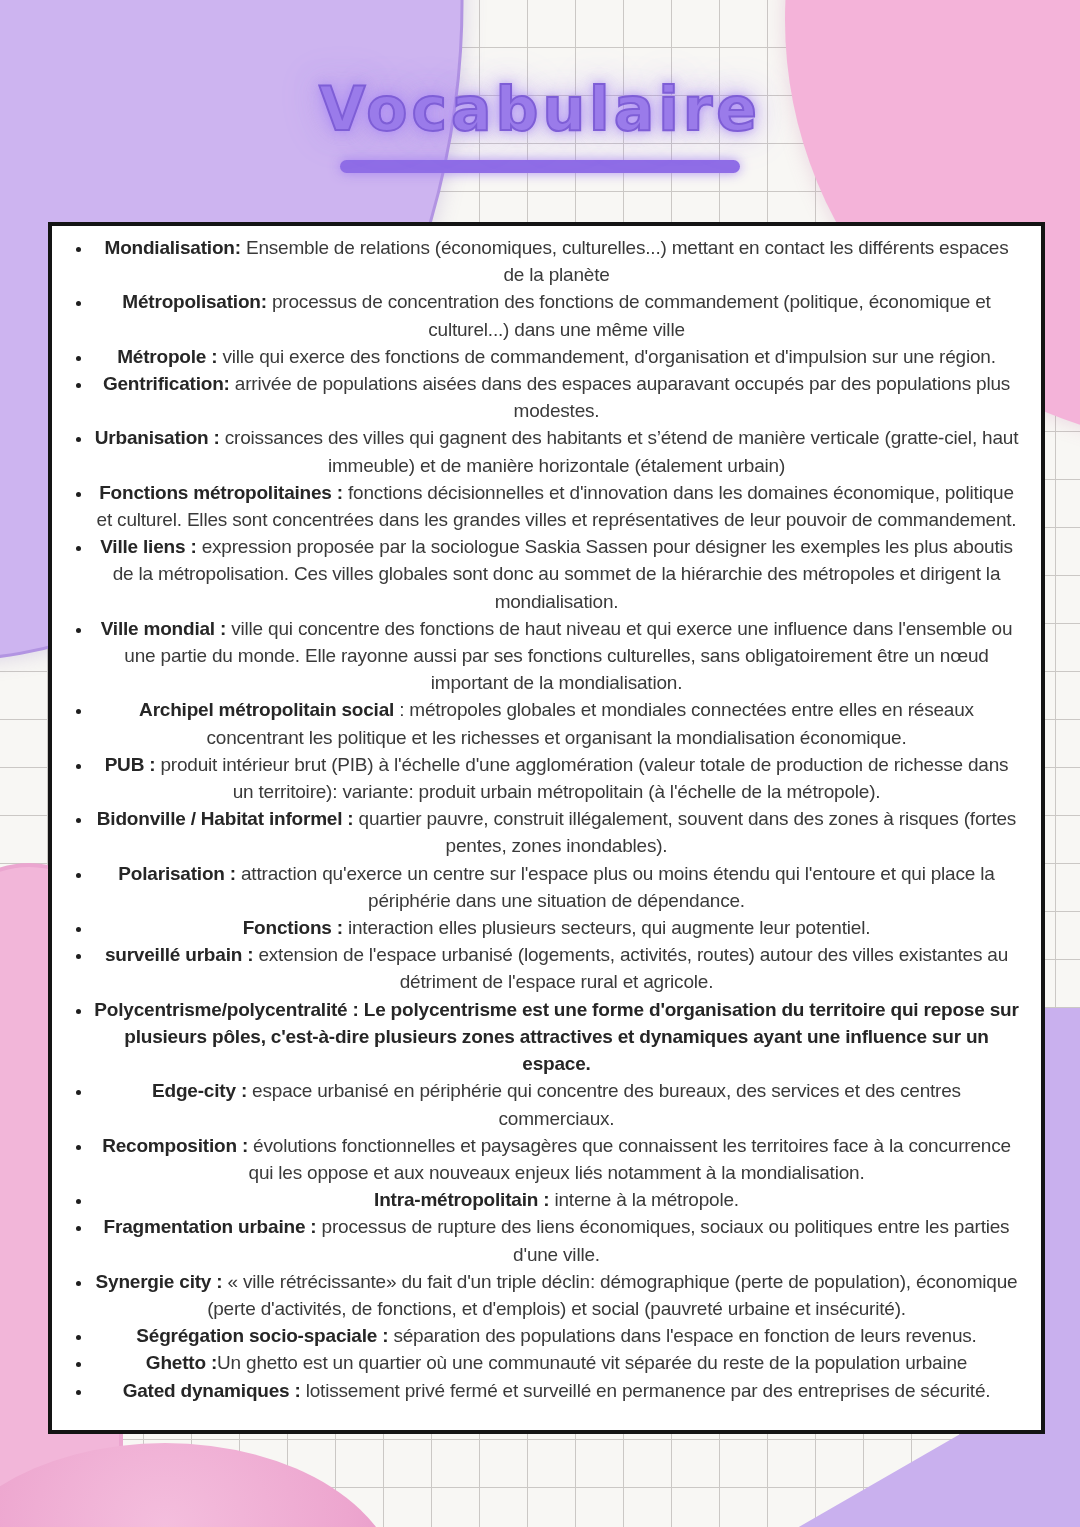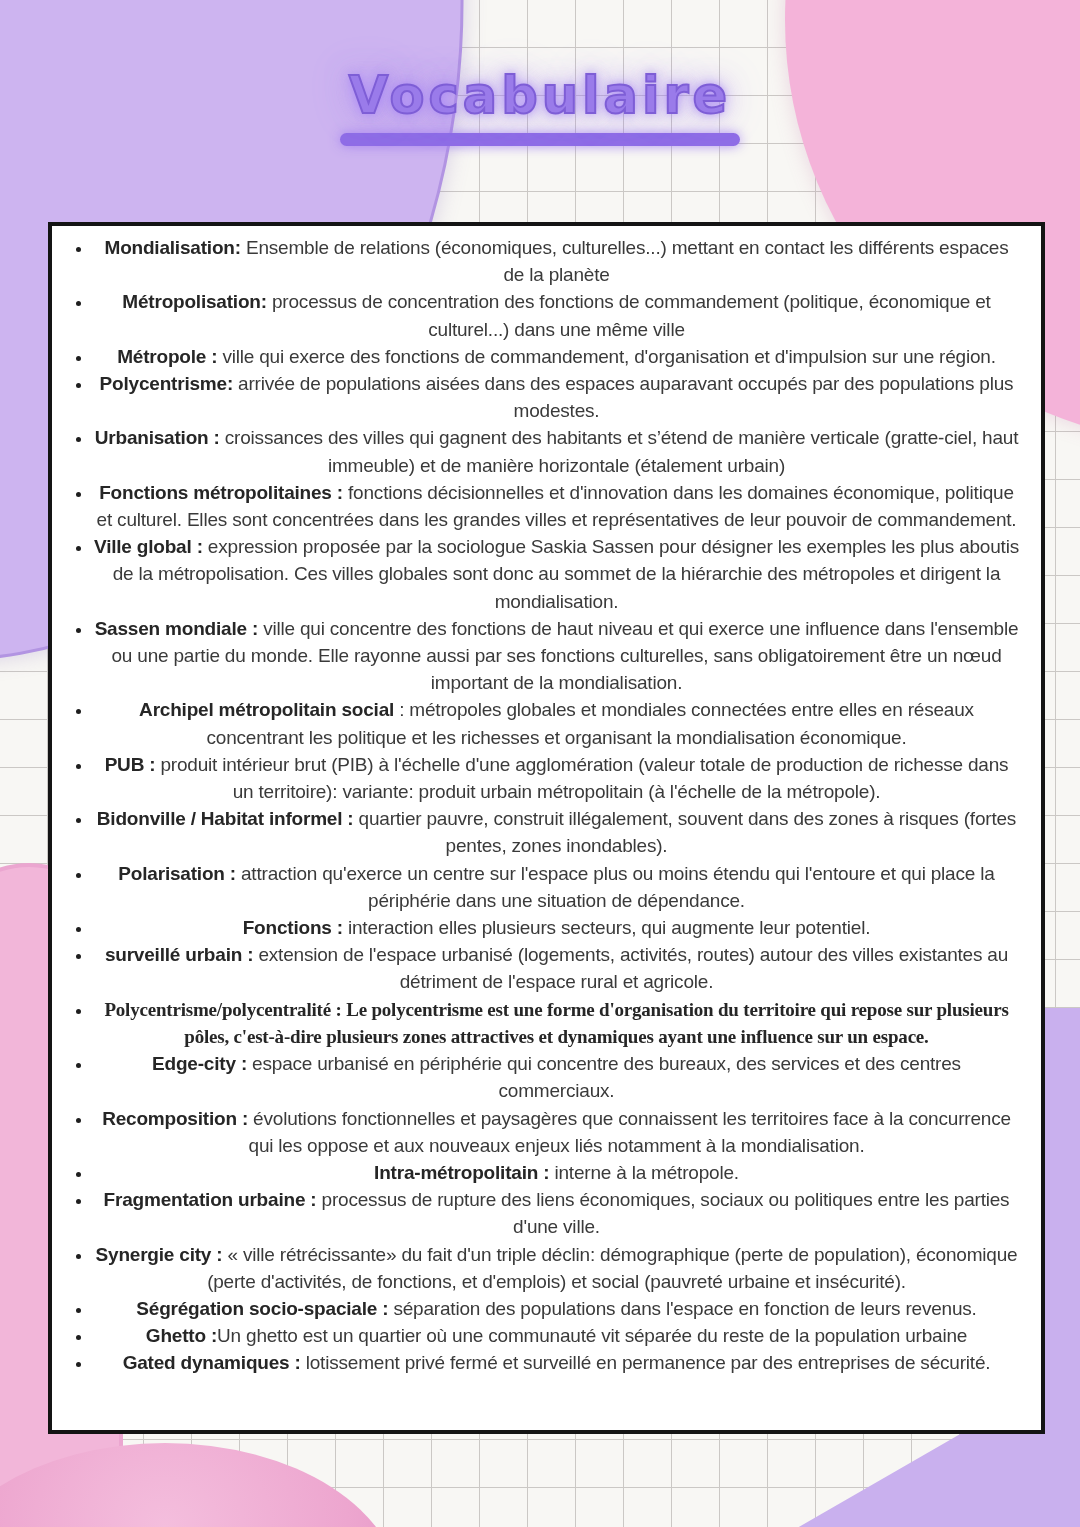--- a/index.html
+++ b/index.html
@@ -42,23 +42,23 @@
   .blob-bottom-right {
     left:700px; top:1008px; width:380px; height:519px;
     background:#c9b0ee;
     clip-path:polygon(90% 0, 100% 0, 100% 100%, 26% 100%, 90% 73%);
   }
   .title-wrap {
     position:absolute; top:62px; left:0; right:0;
     text-align:center; z-index:2;
   }
   .title {
-    margin:4px; display:inline-block;
+    margin:12px; display:inline-block;
     font-family:"DejaVu Sans", sans-serif;
-    font-size:51px; font-weight:bold; letter-spacing:4px;
+    font-size:60px; font-weight:bold; letter-spacing:4px;
     color:#9a7bea;
     -webkit-text-stroke:2px #7e5ed6;
     text-shadow:0 0 10px rgba(167,134,245,.9), 0 0 24px rgba(167,134,245,.7), 0 0 40px rgba(167,134,245,.45);
   }
   .title-underline {
     width:400px; height:13px; margin:4px auto 0;
     background:#8f6de6; border-radius:8px;
     box-shadow:0 0 12px rgba(160,125,240,.85);
   }
   .content-box {
@@ -72,21 +72,21 @@
   }
   .vocab-list {
     margin:0; padding:0 0 0 40px;
     list-style:disc;
     font-size:19px; line-height:27.2px; letter-spacing:-0.2px;
     color:#3a3a3a;
   }
   .vocab-list li { margin:0; }
   .vocab-list li::marker { color:#1e1e1e; font-size:16px; }
   .term { font-weight:bold; color:#262626; }
-  li.emphasis, li.emphasis span { font-weight:bold; color:#262626;font-family:Liberation Serif, serif; }
+  li.emphasis, li.emphasis span { font-weight:bold; color:#262626; }
 </style>
 </head>
 <body>
 
 <div class="grid-bg"></div>
 <div class="blob blob-top-left"></div>
 <div class="blob blob-top-right"></div>
 <div class="blob blob-bottom-left-pill"></div>
 <div class="ball-bottom-left"></div>
 <div class="blob blob-bottom-right"></div>
@@ -97,29 +97,29 @@
 </div>
 
 <div class="content-box">
   <ul class="vocab-list">
   <li><span class="term">Mondialisation:</span><span class="definition"> Ensemble de relations (économiques, culturelles...) mettant en contact les différents espaces de la planète</span></li>
 
   <li><span class="term">Métropolisation:</span><span class="definition"> processus de concentration des fonctions de commandement (politique, économique et culturel...) dans une même ville</span></li>
 
   <li><span class="term">Métropole :</span><span class="definition"> ville qui exerce des fonctions de commandement, d'organisation et d'impulsion sur une région.</span></li>
 
-  <li><span class="term">Polycentrisme:</span><span class="definition"> arrivée de populations aisées dans des espaces auparavant occupés par des populations plus modestes.</span></li>
+  <li><span class="term">Gentrification:</span><span class="definition"> arrivée de populations aisées dans des espaces auparavant occupés par des populations plus modestes.</span></li>
 
   <li><span class="term">Urbanisation :</span><span class="definition"> croissances des villes qui gagnent des habitants et s’étend de manière verticale (gratte-ciel, haut immeuble) et de manière horizontale (étalement urbain)</span></li>
 
   <li><span class="term">Fonctions métropolitaines :</span><span class="definition"> fonctions décisionnelles et d'innovation dans les domaines économique, politique et culturel. Elles sont concentrées dans les grandes villes et représentatives de leur pouvoir de commandement.</span></li>
 
-  <li><span class="term">Ville global :</span><span class="definition"> expression proposée par la sociologue Saskia Sassen pour désigner les exemples les plus aboutis de la métropolisation. Ces villes globales sont donc au sommet de la hiérarchie des métropoles et dirigent la mondialisation.</span></li>
+  <li><span class="term">Ville liens :</span><span class="definition"> expression proposée par la sociologue Saskia Sassen pour désigner les exemples les plus aboutis de la métropolisation. Ces villes globales sont donc au sommet de la hiérarchie des métropoles et dirigent la mondialisation.</span></li>
 
-  <li><span class="term">Sassen mondiale :</span><span class="definition"> ville qui concentre des fonctions de haut niveau et qui exerce une influence dans l'ensemble ou une partie du monde. Elle rayonne aussi par ses fonctions culturelles, sans obligatoirement être un nœud important de la mondialisation.</span></li>
+  <li><span class="term">Ville mondial :</span><span class="definition"> ville qui concentre des fonctions de haut niveau et qui exerce une influence dans l'ensemble ou une partie du monde. Elle rayonne aussi par ses fonctions culturelles, sans obligatoirement être un nœud important de la mondialisation.</span></li>
 
   <li><span class="term">Archipel métropolitain social</span><span class="definition"> : métropoles globales et mondiales connectées entre elles en réseaux concentrant les politique et les richesses et organisant la mondialisation économique.</span></li>
 
   <li><span class="term">PUB :</span><span class="definition"> produit intérieur brut (PIB) à l'échelle d'une agglomération (valeur totale de production de richesse dans un territoire): variante: produit urbain métropolitain (à l'échelle de la métropole).</span></li>
 
   <li><span class="term">Bidonville / Habitat informel :</span><span class="definition"> quartier pauvre, construit illégalement, souvent dans des zones à risques (fortes pentes, zones inondables).</span></li>
 
   <li><span class="term">Polarisation :</span><span class="definition"> attraction qu'exerce un centre sur l'espace plus ou moins étendu qui l'entoure et qui place la périphérie dans une situation de dépendance.</span></li>
 
   <li><span class="term">Fonctions :</span><span class="definition"> interaction elles plusieurs secteurs, qui augmente leur potentiel.</span></li>

